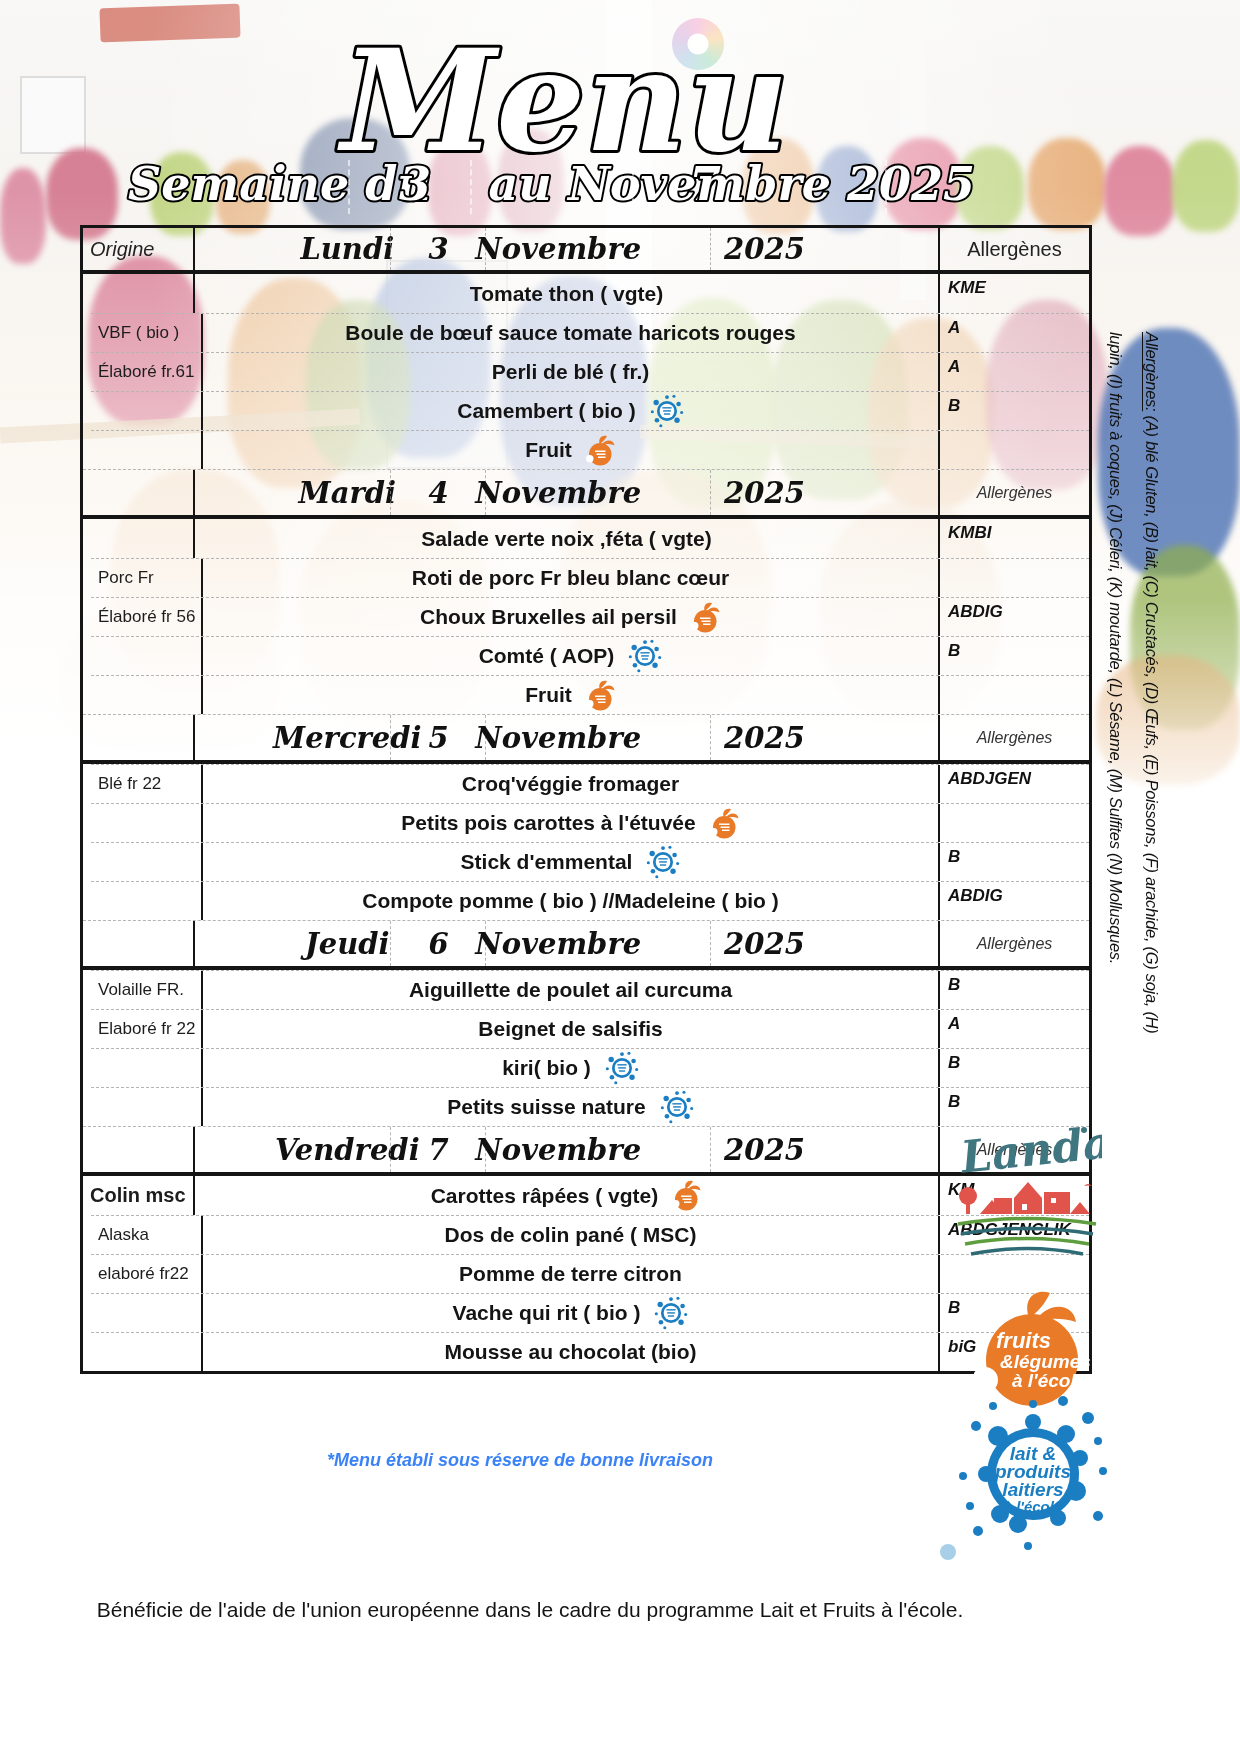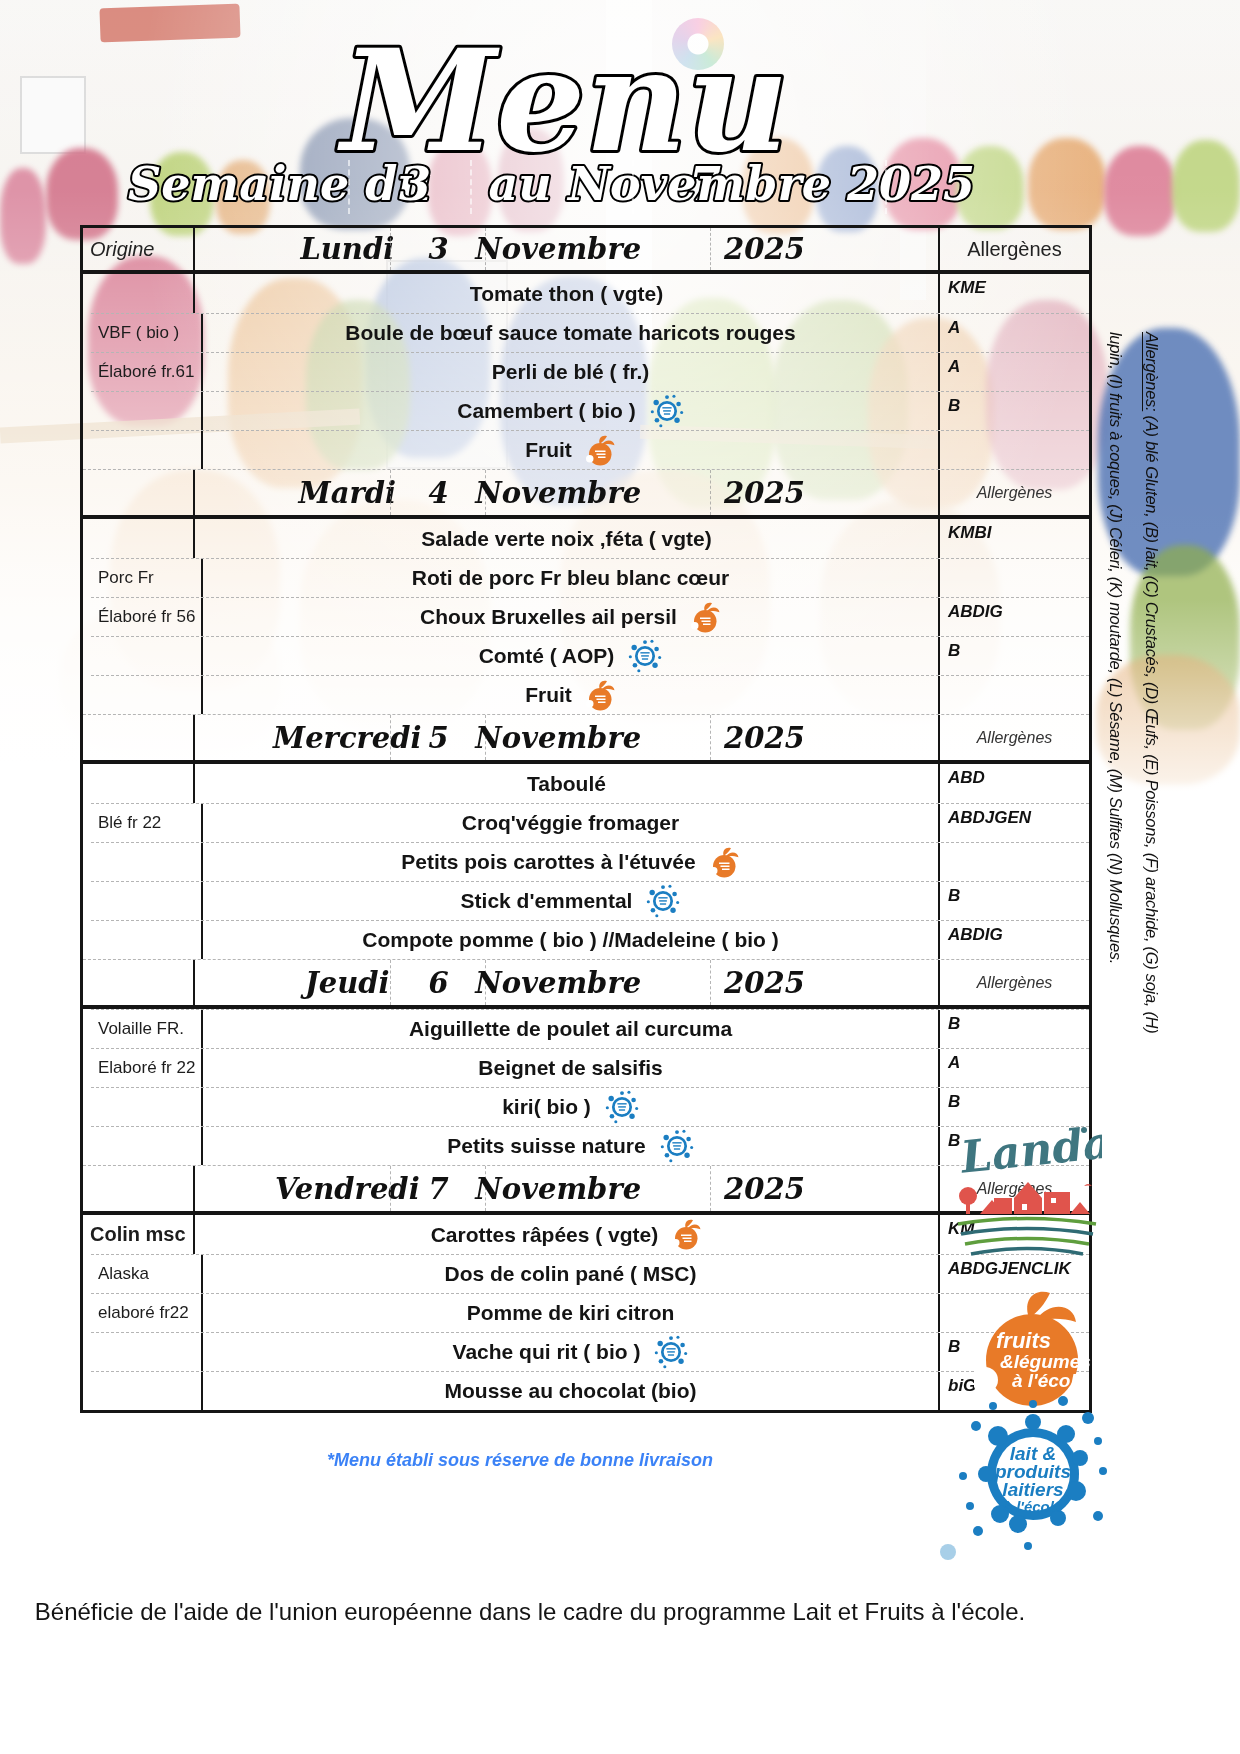--- a/index.html
+++ b/index.html
@@ -56,21 +56,21 @@
                writing-mode:vertical-rl;font-style:italic;font-size:16.5px;color:#111;
                letter-spacing:-0.3px;line-height:36px;}
   .legend-line{display:block;}
   .side-legend .u{text-decoration:underline;}
   
   .logo{position:absolute;z-index:4;}
   
   .footnote{position:absolute;left:80px;top:1450px;width:880px;text-align:center;z-index:5;
             font-style:italic;font-weight:bold;font-size:18px;color:#3b82f6;}
   .eu-footer{position:absolute;left:0;top:1598px;width:1060px;text-align:center;z-index:5;
-             font-size:24px;color:#141414;}
+             font-size:21px;color:#141414;}
   .pale-dot{position:absolute;left:940px;top:1544px;width:16px;height:16px;border-radius:50%;
             background:#a8cfe8;z-index:4;}
 </style>
 </head>
 <body>
 
 <div class="photo">
   <div class="flat" style="left:100px;top:6px;width:140px;height:34px;background:#c8503e;opacity:.9;transform:rotate(-2deg);border-radius:4px;"></div>
   <div class="flat" style="left:22px;top:78px;width:62px;height:74px;background:#f8f8f8;box-shadow:0 0 0 2px #cfcfcf;"></div>
   <div class="flat" style="left:606px;top:0;width:46px;height:430px;background:#fbfbfa;opacity:.95;"></div>
@@ -349,31 +349,20 @@
         <div class="cell cell-menu">
           <span class="seg script-text seg-day">Mercredi</span>
           <span class="seg script-text seg-num">5</span>
           <span class="seg script-text seg-month">Novembre</span>
           <span class="seg script-text seg-year">2025</span>
         </div>
         <div class="cell cell-all">
           <div class="allerg-small">Allergènes</div>
         </div>
       </div>
-      <div class="t-row food-row">
-        <div class="cell cell-origin"></div>
-        <div class="cell cell-menu">
-          <div class="dish-wrap">
-            <span class="dish">Taboulé</span>
-          </div>
-        </div>
-        <div class="cell cell-all">
-          <div class="codes">ABD</div>
-        </div>
-      </div>
       <div class="t-row food-row not-first">
         <div class="cell cell-origin">
           <span class="origin-txt">Blé fr 22</span>
         </div>
         <div class="cell cell-menu">
           <div class="dish-wrap">
             <span class="dish">Croq'véggie fromager</span>
           </div>
         </div>
         <div class="cell cell-all">
@@ -590,21 +579,21 @@
         <div class="cell cell-all">
           <div class="codes">ABDGJENCLIK</div>
         </div>
       </div>
       <div class="t-row food-row not-first">
         <div class="cell cell-origin">
           <span class="origin-txt">elaboré fr22</span>
         </div>
         <div class="cell cell-menu">
           <div class="dish-wrap">
-            <span class="dish">Pomme de kiri  citron</span>
+            <span class="dish">Pomme de terre  citron</span>
           </div>
         </div>
         <div class="cell cell-all"></div>
       </div>
       <div class="t-row food-row not-first">
         <div class="cell cell-origin"></div>
         <div class="cell cell-menu">
           <div class="dish-wrap">
             <span class="dish">Vache qui rit ( bio )</span>
             <span class="mini-icon">

